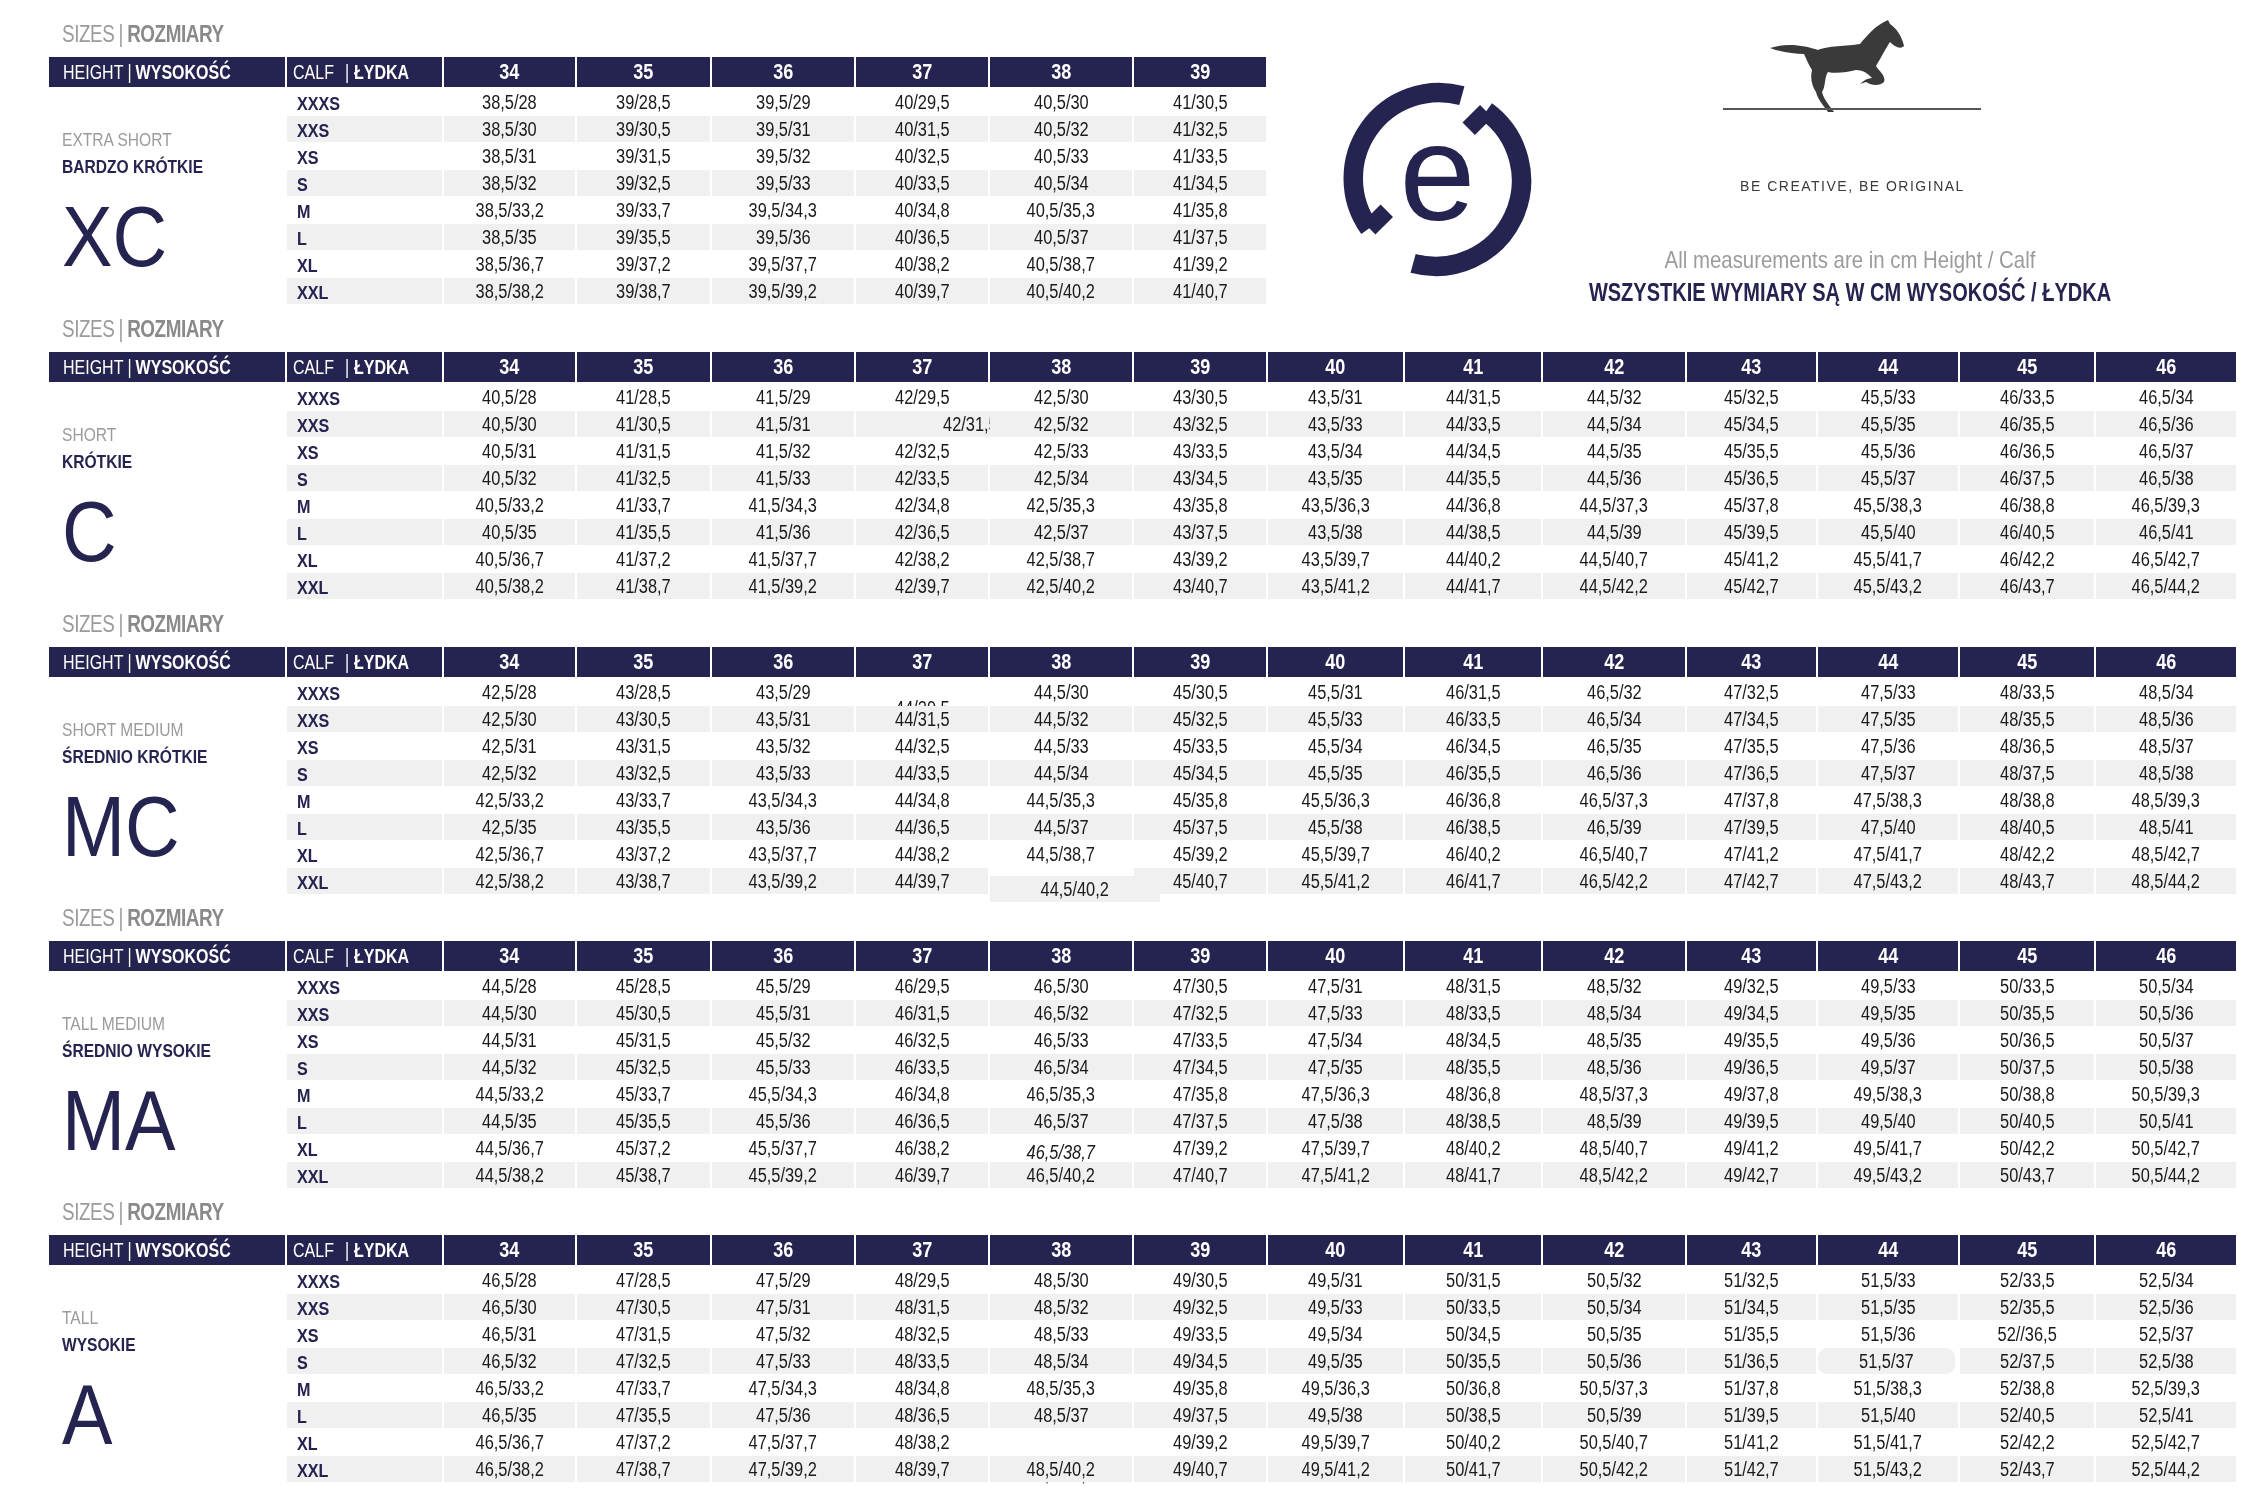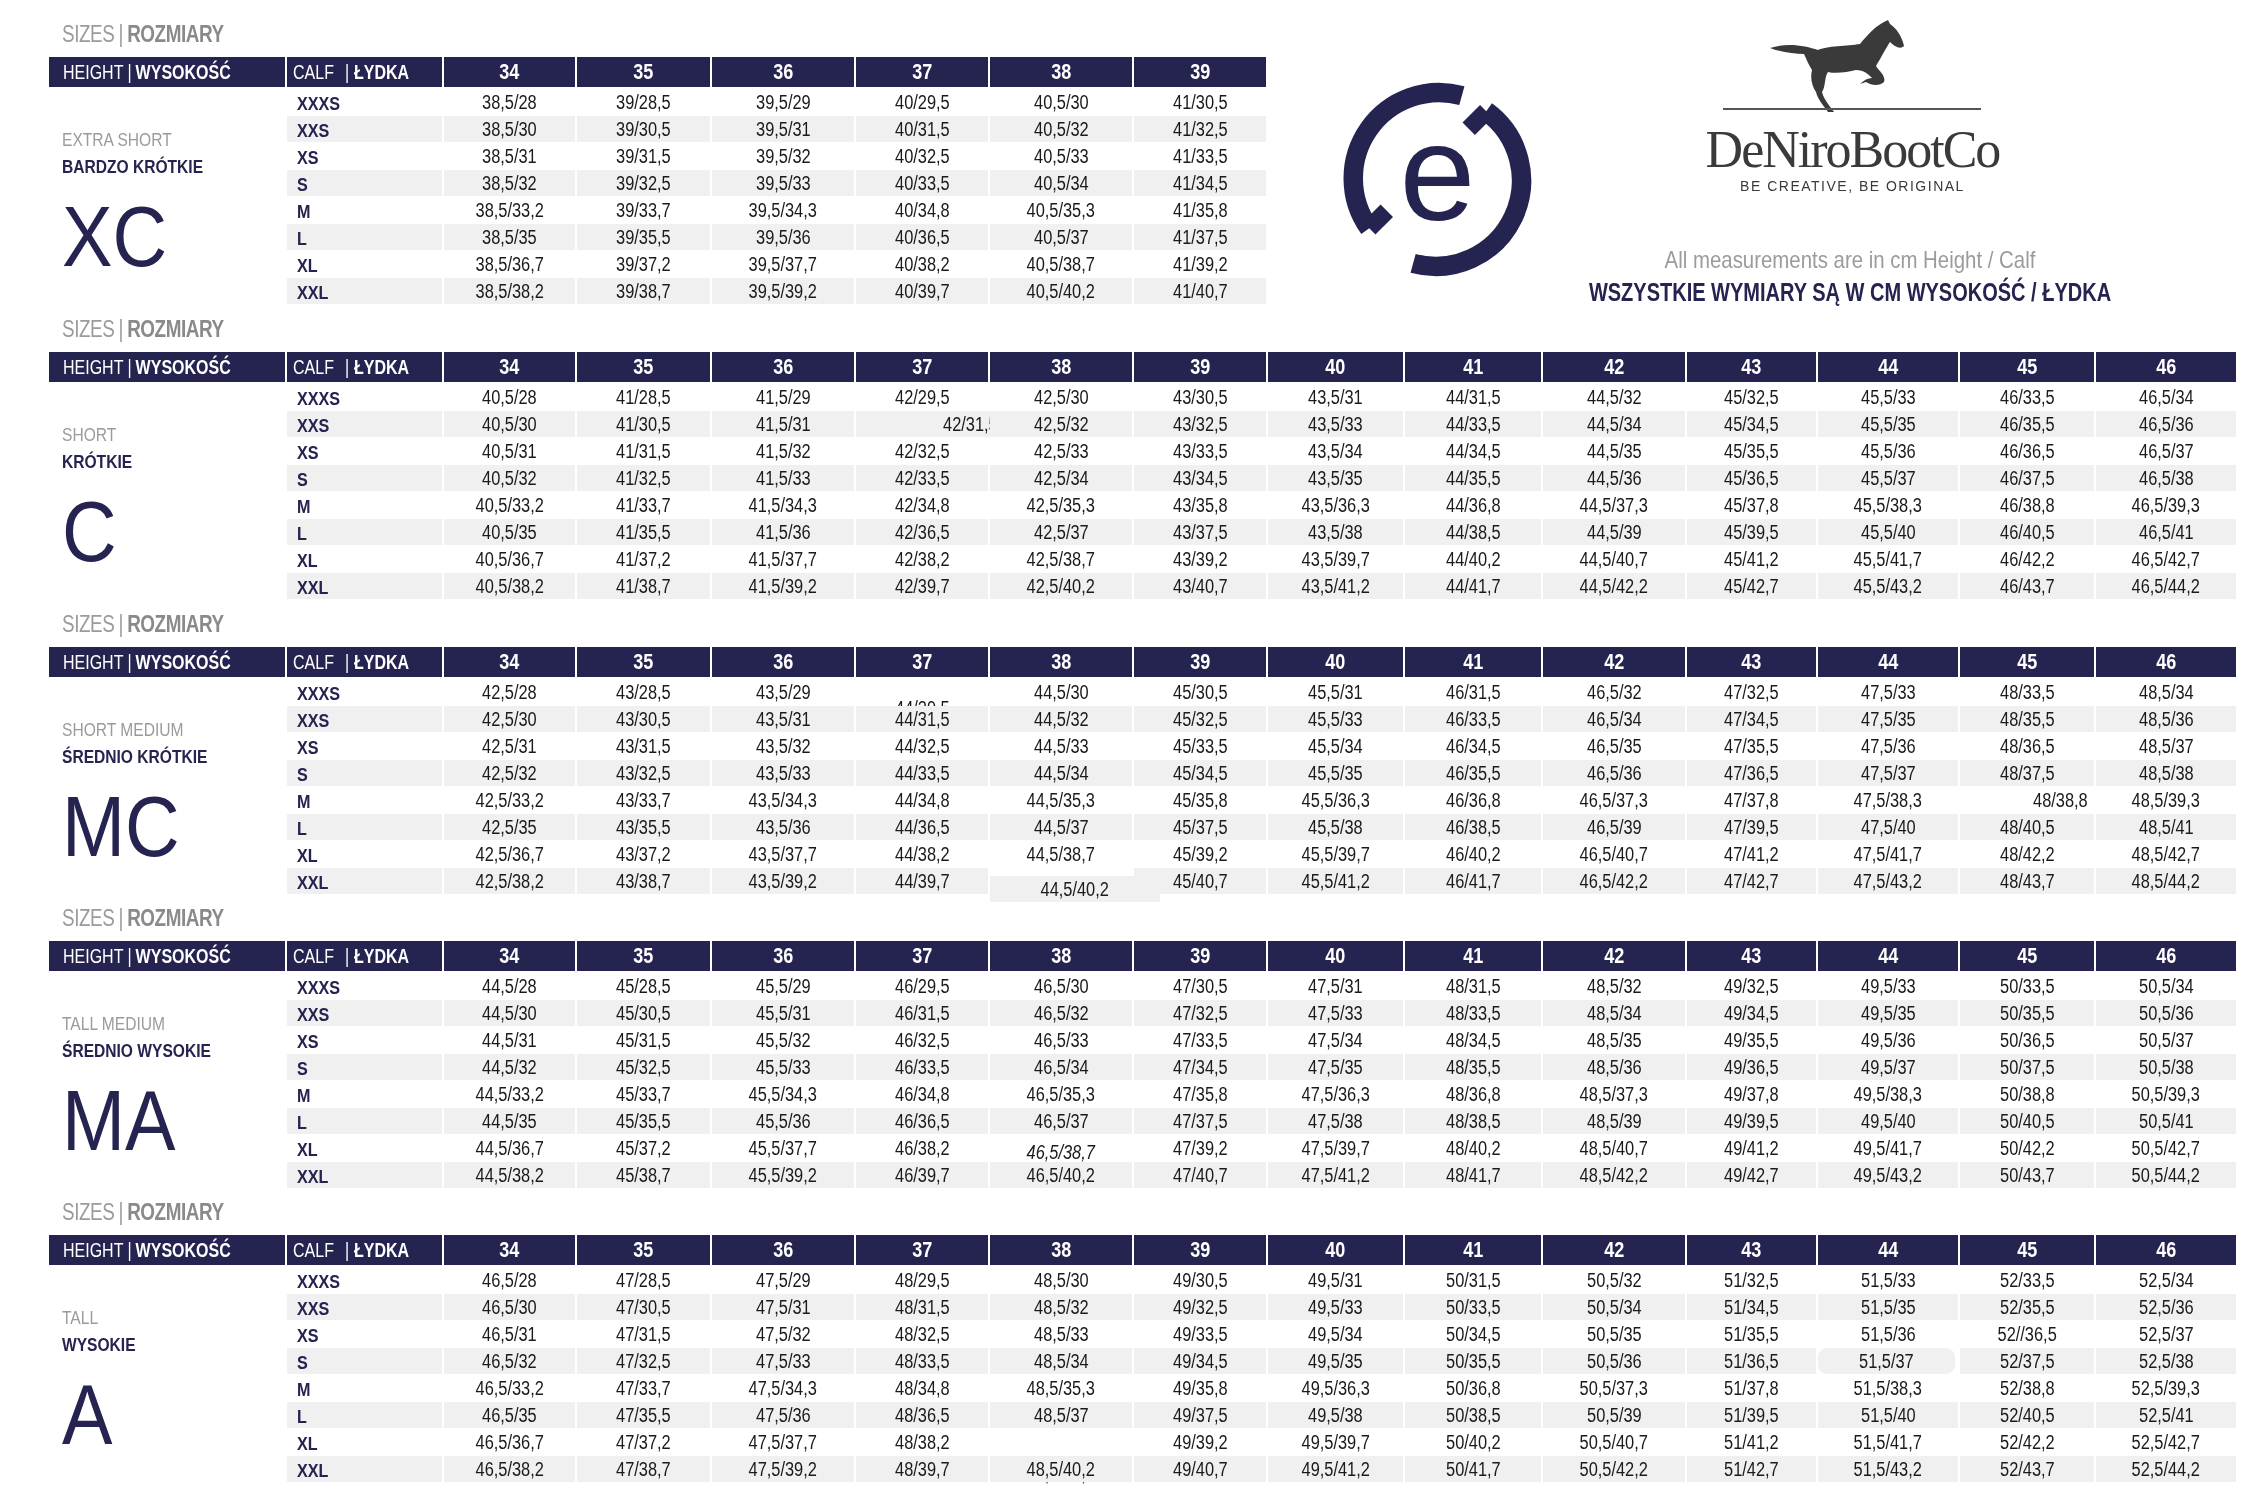--- a/index.html
+++ b/index.html
@@ -56,21 +56,20 @@
   <path d="M 30 150 L 48 132" stroke="#25234f" stroke-width="18" fill="none"></path>
   <path d="M 150 30 L 132 48" stroke="#25234f" stroke-width="18" fill="none"></path>
   <text x="100" y="142" text-anchor="middle" font-family="Liberation Sans, sans-serif" font-size="140" fill="#25234f">e</text>
 </svg>
 
 <div class="brand-block">
   <svg class="horse" viewBox="0 0 140 92">
     <path fill="#3a3a3a" d="M2 28 C 20 22, 38 26, 50 30 C 58 26, 80 26, 92 24 C 100 14, 108 6, 116 2 L 120 0 L 122 4 C 128 8, 134 16, 136 26 C 132 30, 126 26, 122 22 C 118 28, 114 36, 108 46 C 112 52, 118 56, 116 62 C 112 66, 104 66, 98 62 L 92 64 C 96 60, 100 58, 104 58 C 100 54, 96 50, 88 50 C 80 52, 68 54, 60 52 C 56 58, 58 66, 54 72 C 56 80, 62 86, 66 92 L 60 92 C 56 86, 50 80, 48 72 C 44 66, 42 58, 44 50 C 40 44, 38 38, 36 34 C 26 34, 12 32, 2 28 Z"></path>
   </svg>
   <div class="brand-line"></div>
-  <div class="brand-name">DeNiroBootCo</div>
   <div class="brand-tag">BE CREATIVE, BE ORIGINAL</div>
 </div>
 
 <div class="note-en">All measurements are in cm Height / Calf</div>
 <div class="note-pl">WSZYSTKIE WYMIARY SĄ W CM WYSOKOŚĆ / ŁYDKA</div>
 
 <div id="tables">
     <div class="section" style="top: 0px;">
       <div class="sizes-title" style="top: 21px;"><span>SIZES</span><span class="sep" style="margin: 0px 5px;">|</span><b>ROZMIARY</b></div>
       <div class="hdr hdr-height" style="top: 57px;">
@@ -408,21 +407,21 @@
         <div class="cell" style="top: 0px; left: 577px; width: 133px;"><span>43/33,7</span></div>
         <div class="cell" style="top: 0px; left: 712px; width: 142px;"><span>43,5/34,3</span></div>
         <div class="cell" style="top: 0px; left: 856px; width: 132px;"><span>44/34,8</span></div>
         <div class="cell" style="top: 0px; left: 990px; width: 142px;"><span>44,5/35,3</span></div>
         <div class="cell" style="top: 0px; left: 1134px; width: 132px;"><span>45/35,8</span></div>
         <div class="cell" style="top: 0px; left: 1268px; width: 135px;"><span>45,5/36,3</span></div>
         <div class="cell" style="top: 0px; left: 1405px; width: 136px;"><span>46/36,8</span></div>
         <div class="cell" style="top: 0px; left: 1543px; width: 142px;"><span>46,5/37,3</span></div>
         <div class="cell" style="top: 0px; left: 1687px; width: 129px;"><span>47/37,8</span></div>
         <div class="cell" style="top: 0px; left: 1818px; width: 140px;"><span>47,5/38,3</span></div>
-        <div class="cell" style="top: 0px; left: 1960px; width: 134px; text-align: right;"><span>48/38,8</span></div>
+        <div class="cell" style="top: 0px; left: 1960px; width: 134px;"><span>48/38,8</span></div>
         <div class="cell" style="top: 0px; left: 2096px; width: 140px;"><span>48,5/39,3</span></div>
       </div>
       <div class="row shade" style="top: 814px; left: 0px; width: 2265px;">
         <div class="size-lbl" style="top: 0px;"><span>L</span></div>
         <div class="cell" style="top: 0px; left: 444px; width: 131px;"><span>42,5/35</span></div>
         <div class="cell" style="top: 0px; left: 577px; width: 133px;"><span>43/35,5</span></div>
         <div class="cell" style="top: 0px; left: 712px; width: 142px;"><span>43,5/36</span></div>
         <div class="cell" style="top: 0px; left: 856px; width: 132px;"><span>44/36,5</span></div>
         <div class="cell" style="top: 0px; left: 990px; width: 142px;"><span>44,5/37</span></div>
         <div class="cell" style="top: 0px; left: 1134px; width: 132px;"><span>45/37,5</span></div>

